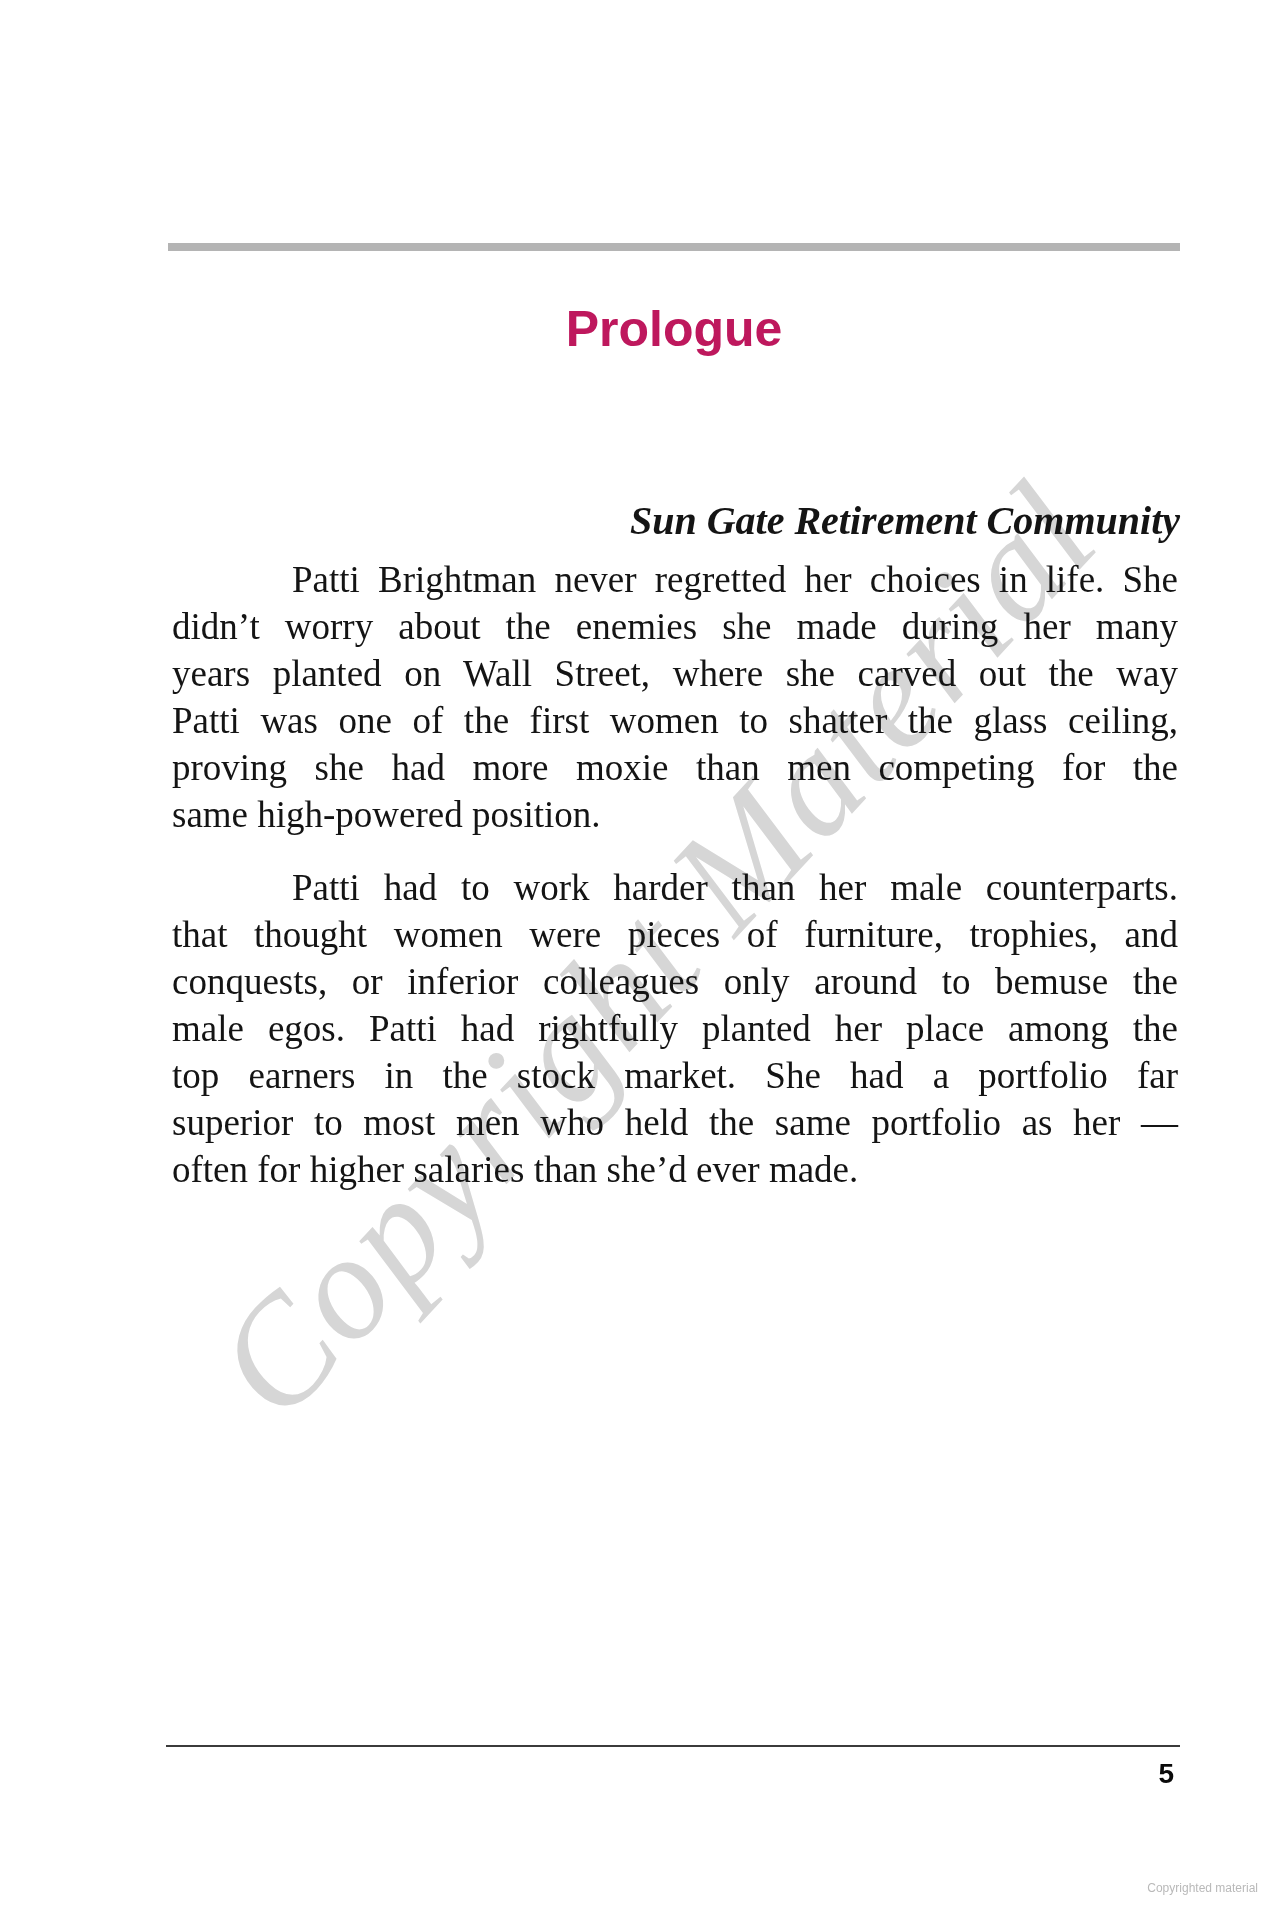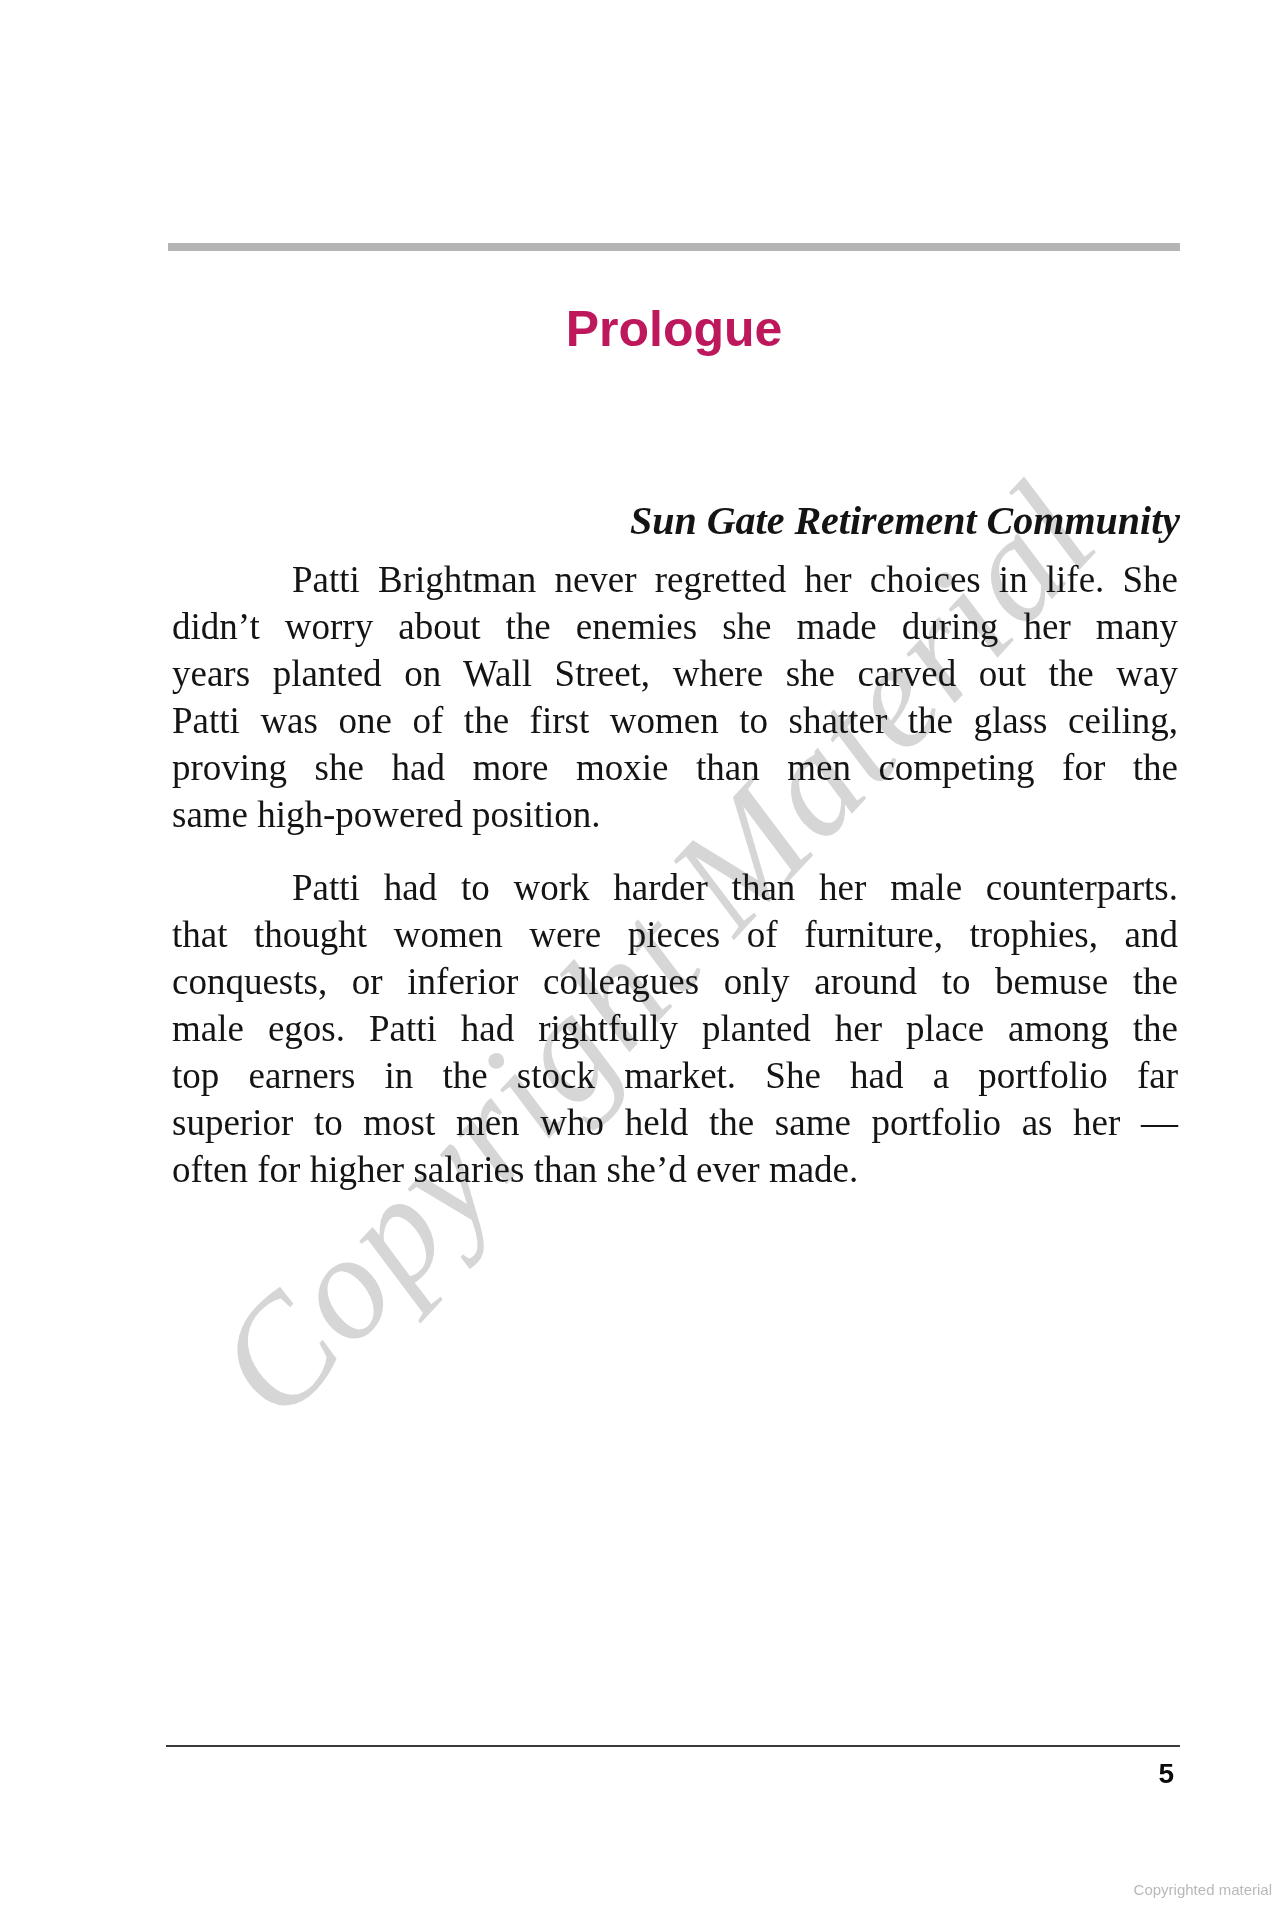--- a/index.html
+++ b/index.html
@@ -110,24 +110,24 @@
     right: 6px;
     top: 1760px;
     font-family: "Liberation Sans", sans-serif;
     font-weight: bold;
     font-size: 28px;
     line-height: 1;
     color: #0a0a0a;
   }
   .copyright-note {
     position: absolute;
-    right: 8px;
+    right: 22px;
     top: 1882px;
     font-family: "Liberation Sans", sans-serif;
-    font-size: 15px;
+    font-size: 12px;
     line-height: 1;
     color: var(--footer-note);
     z-index: 1;
   }
 </style>
 </head>
 <body>
 
 <div class="page">
 

